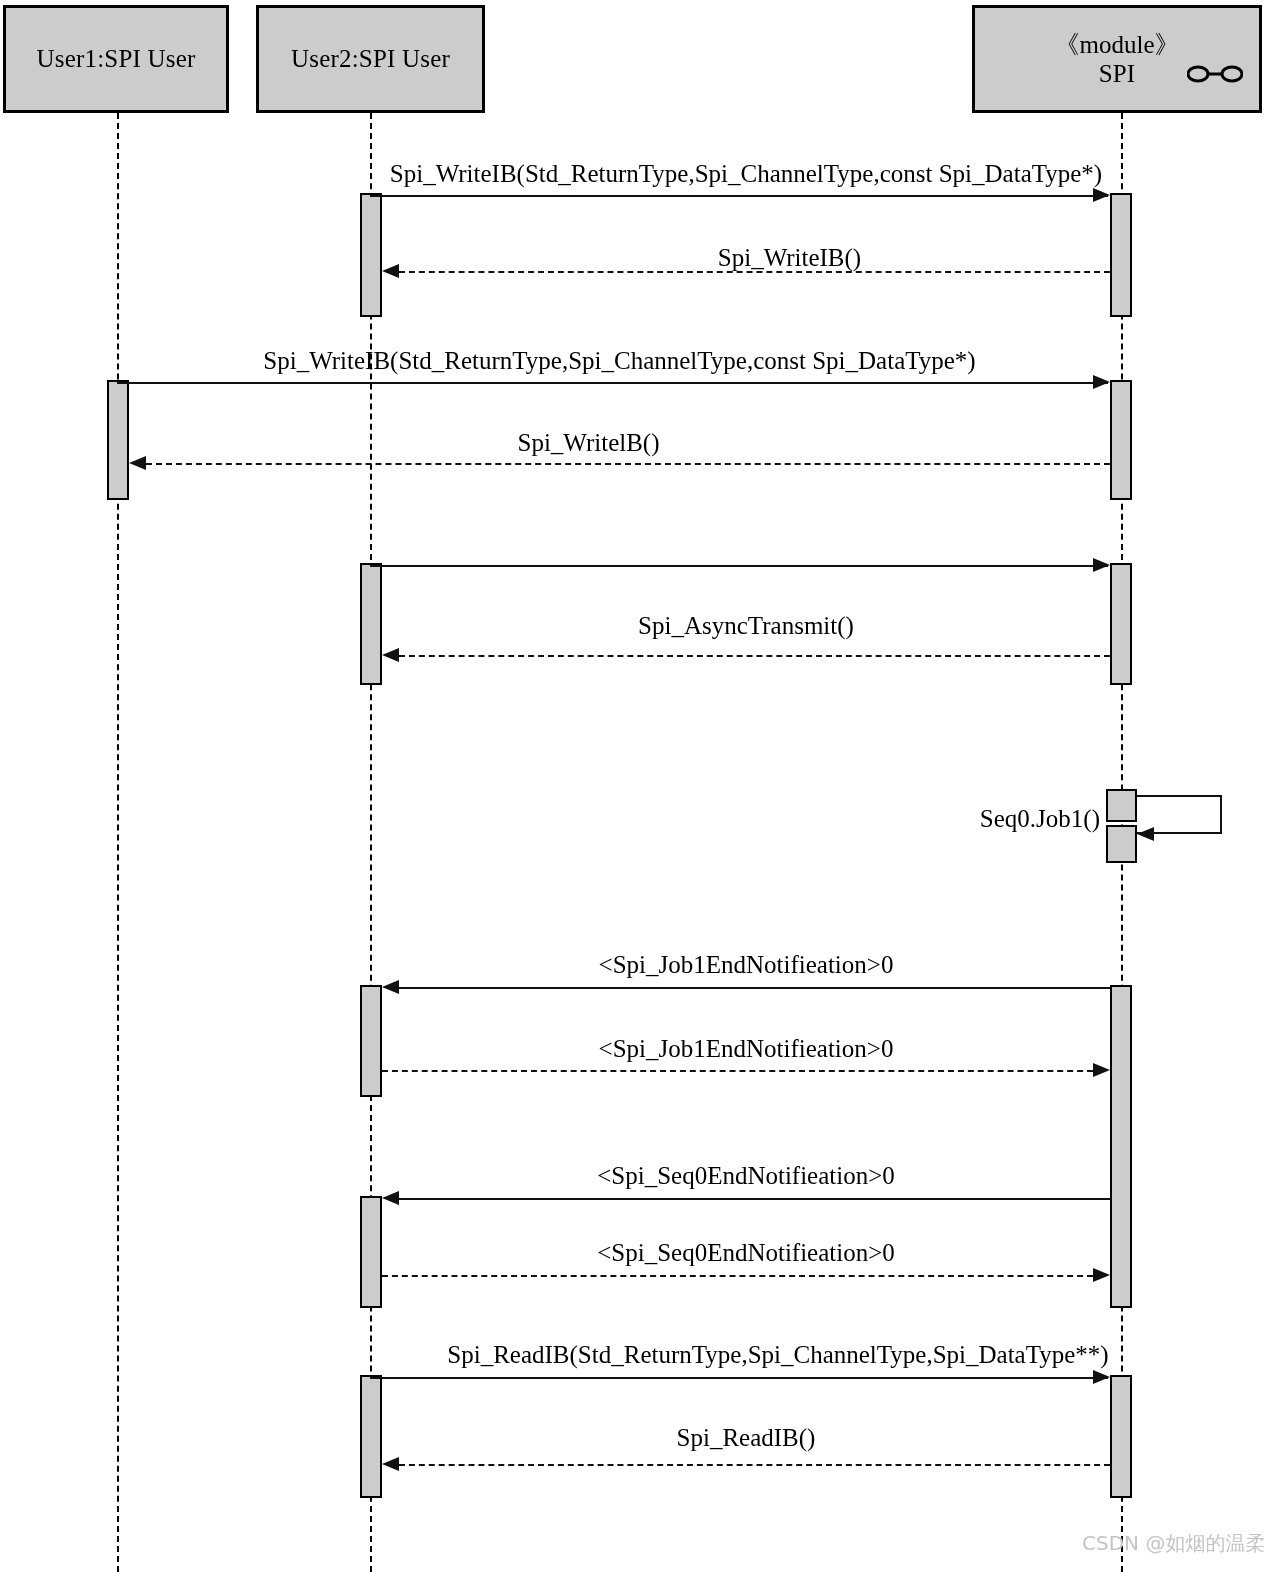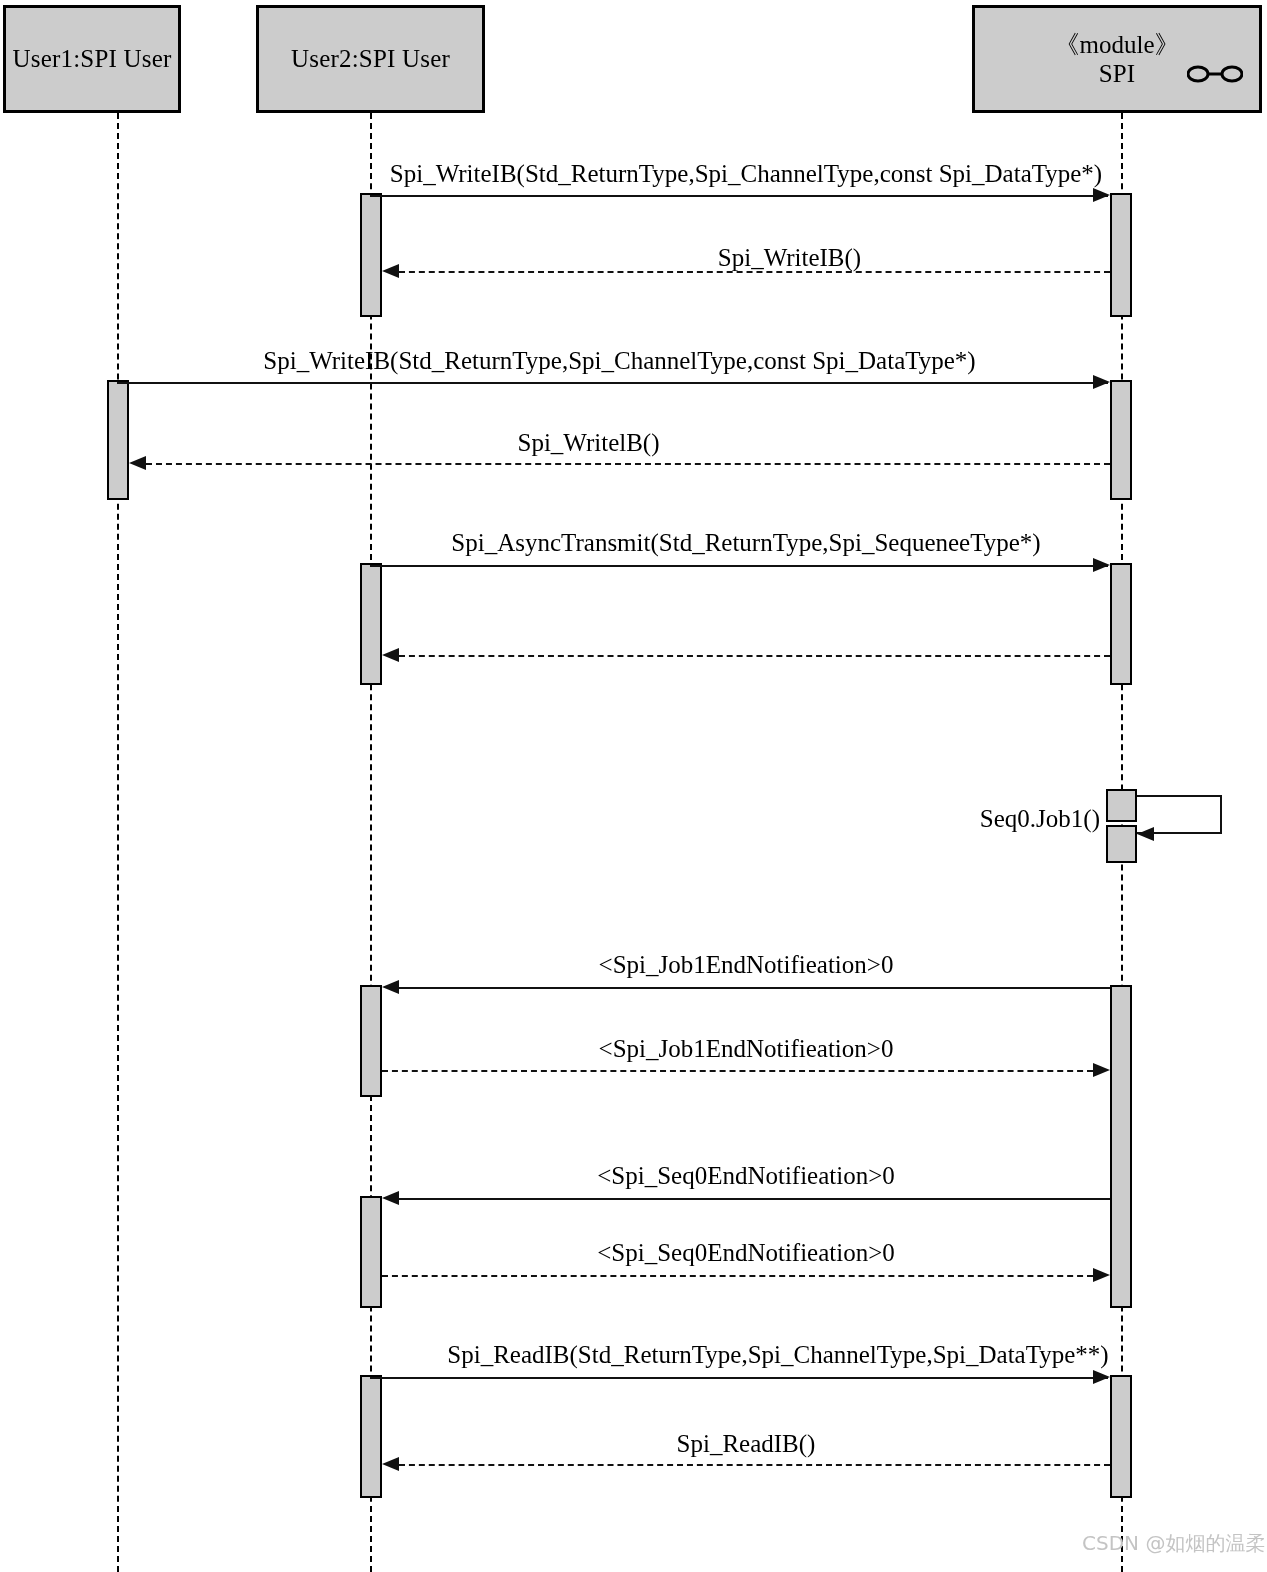--- a/index.html
+++ b/index.html
@@ -117,21 +117,21 @@
     font-size: 20px;
     color: #c4c4c4;
     white-space: nowrap;
   }
 </style>
 </head>
 <body>
 
 <div id="canvas">
 
-  <div class="participant" style="left:3px; top:5px; width:178px; height:108px;">
+  <div class="participant" style="left:3px; top:5px; width:226px; height:108px;">
     <div class="pname">User1:SPI User</div>
   </div>
 
   <div class="participant" style="left:256px; top:5px; width:229px; height:108px;text-align:center;">
     <div class="pname">User2:SPI User</div>
   </div>
 
   <div class="participant" style="left:972px; top:5px; width:290px; height:108px;">
     <div class="stereo">《module》</div>
     <div class="pname">SPI</div>
@@ -174,24 +174,24 @@
   <div class="arrow left" style="left:382px; top:264px;"></div>
 
   <div class="msg-label" style="left:117px; top:347px; width:1005px;">Spi_WriteIB(Std_ReturnType,Spi_ChannelType,const Spi_DataType*)</div>
   <div class="msg-line" style="left:117px; top:382px; width:991px;"></div>
   <div class="arrow right" style="left:1093px; top:375px;"></div>
 
   <div class="msg-label" style="left:129px; top:429px; width:919px;">Spi_WritelB()</div>
   <div class="msg-line dashed" style="left:146px; top:463px; width:964px;"></div>
   <div class="arrow left" style="left:129px; top:456px;"></div>
 
-  <div class="msg-label" style="left:370px; top:529px; width:752px;">Spi_AsyncTransmit(Std_ReturnType,Spi_SequeneeType*)</div>
   <div class="msg-line" style="left:370px; top:565px; width:738px;"></div>
   <div class="arrow right" style="left:1093px; top:558px;"></div>
 
+  <div class="msg-label" style="left:382px; top:612px; width:728px;">Spi_AsyncTransmit()</div>
   <div class="msg-line dashed" style="left:399px; top:655px; width:711px;"></div>
   <div class="arrow left" style="left:382px; top:648px;"></div>
 
   <div class="msg-label" style="left:900px; top:805px; width:200px; text-align:right;">Seq0.Job1()</div>
   <div class="selfmsg" style="left:1137px; top:795px; width:85px; height:39px;"></div>
   <div class="arrow left" style="left:1137px; top:827px;"></div>
 
   <div class="msg-label" style="left:382px; top:951px; width:728px;">&lt;Spi_Job1EndNotifieation&gt;0</div>
   <div class="msg-line" style="left:399px; top:987px; width:711px;"></div>
   <div class="arrow left" style="left:382px; top:980px;"></div>
@@ -205,19 +205,19 @@
   <div class="arrow left" style="left:382px; top:1191px;"></div>
 
   <div class="msg-label" style="left:382px; top:1239px; width:728px;">&lt;Spi_Seq0EndNotifieation&gt;0</div>
   <div class="msg-line dashed" style="left:382px; top:1275px; width:711px;"></div>
   <div class="arrow right" style="left:1093px; top:1268px;"></div>
 
   <div class="msg-label" style="left:370px; top:1341px; width:816px;">Spi_ReadIB(Std_ReturnType,Spi_ChannelType,Spi_DataType**)</div>
   <div class="msg-line" style="left:370px; top:1377px; width:738px;"></div>
   <div class="arrow right" style="left:1093px; top:1370px;"></div>
 
-  <div class="msg-label" style="left:382px; top:1424px; width:728px;margin-top:6px;">Spi_ReadIB()</div>
+  <div class="msg-label" style="left:382px; top:1424px; width:728px;">Spi_ReadIB()</div>
   <div class="msg-line dashed" style="left:399px; top:1464px; width:711px;"></div>
   <div class="arrow left" style="left:382px; top:1457px;"></div>
 
   <div class="watermark" style="left:1082px; top:1530px;">CSDN @如烟的温柔</div>
 
 </div>
 
 </body></html>

